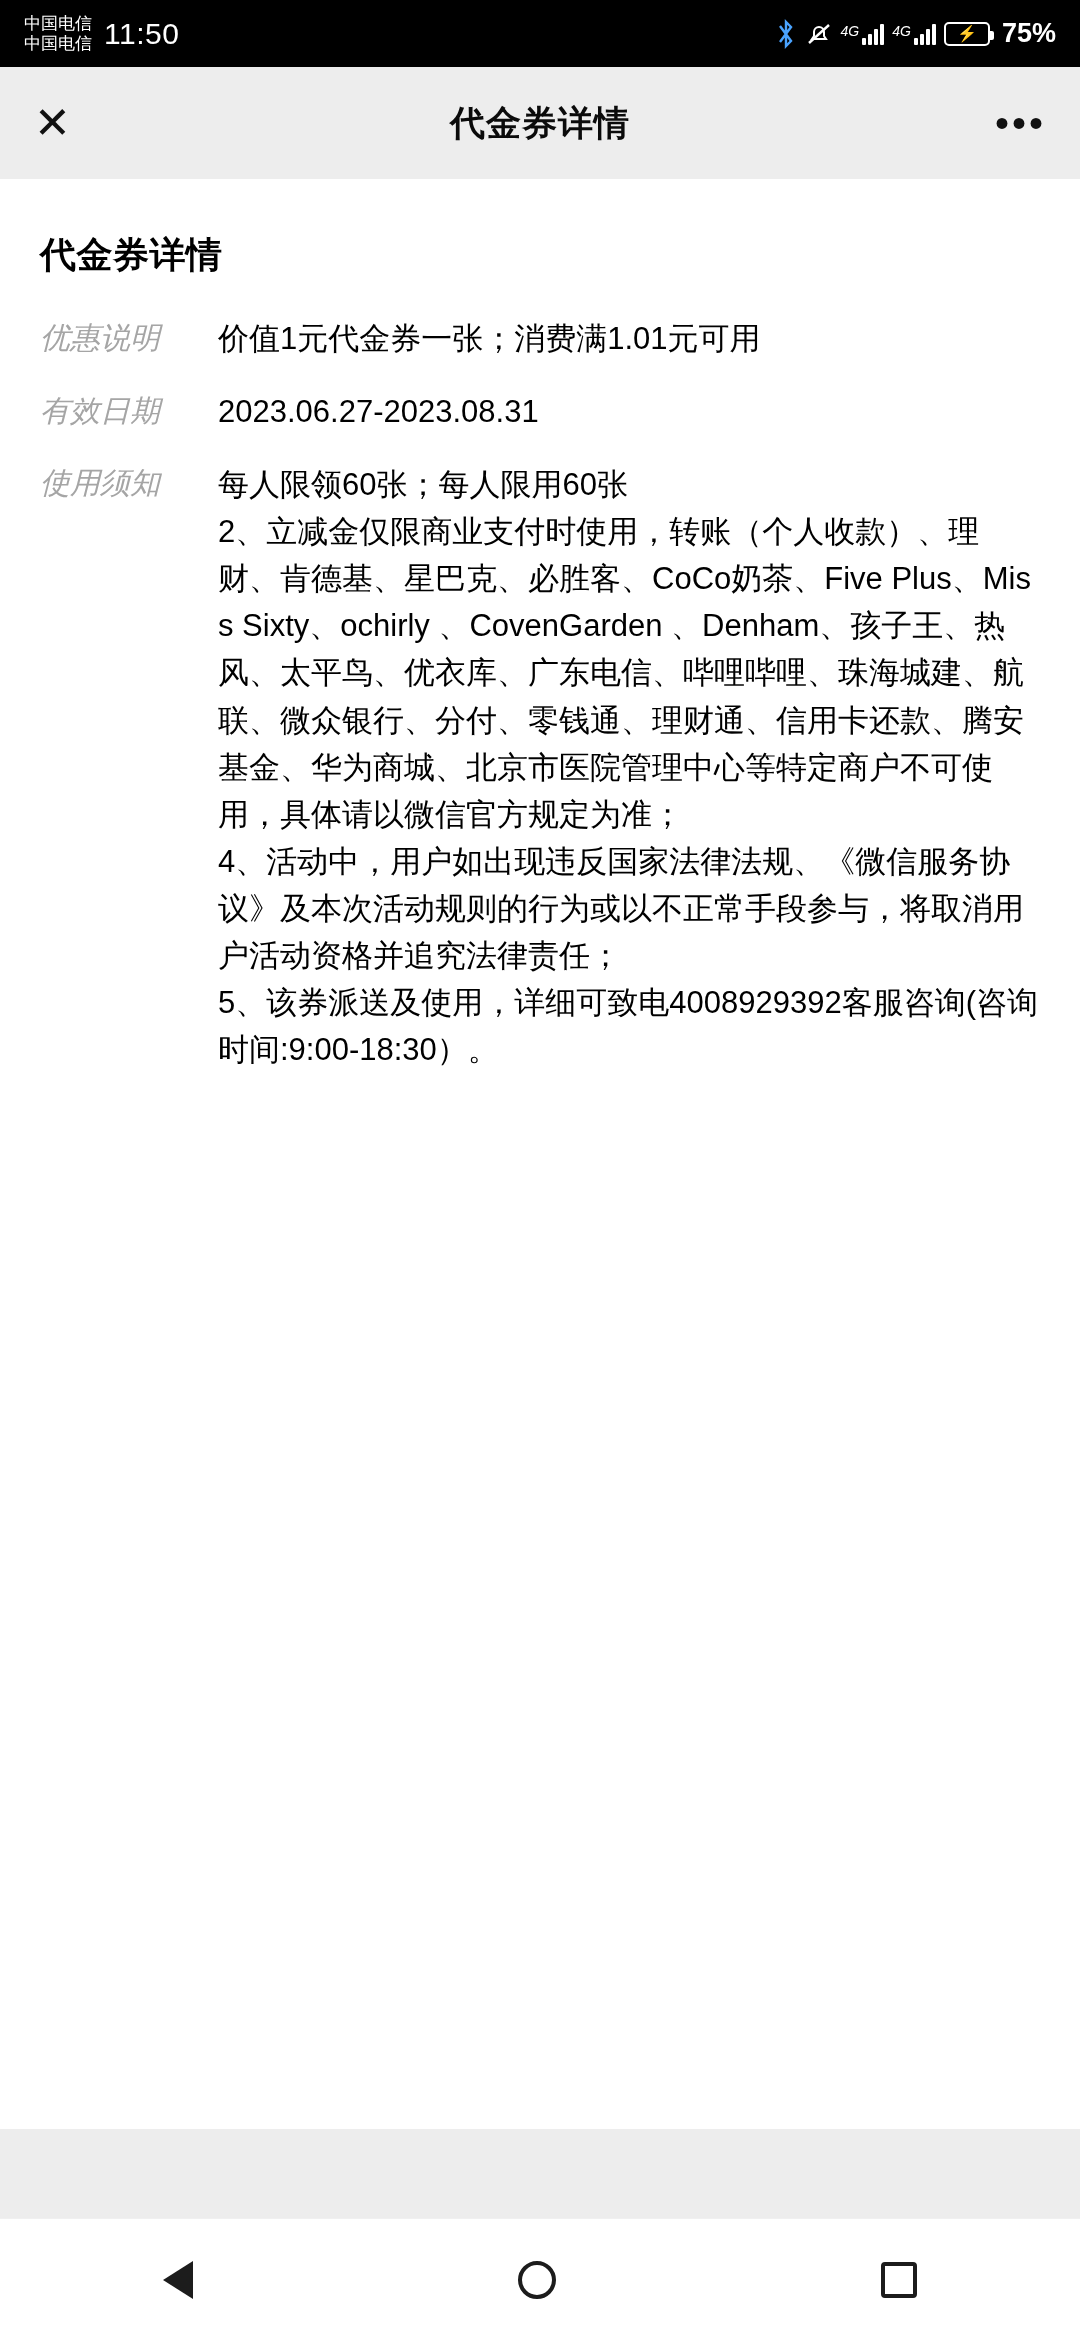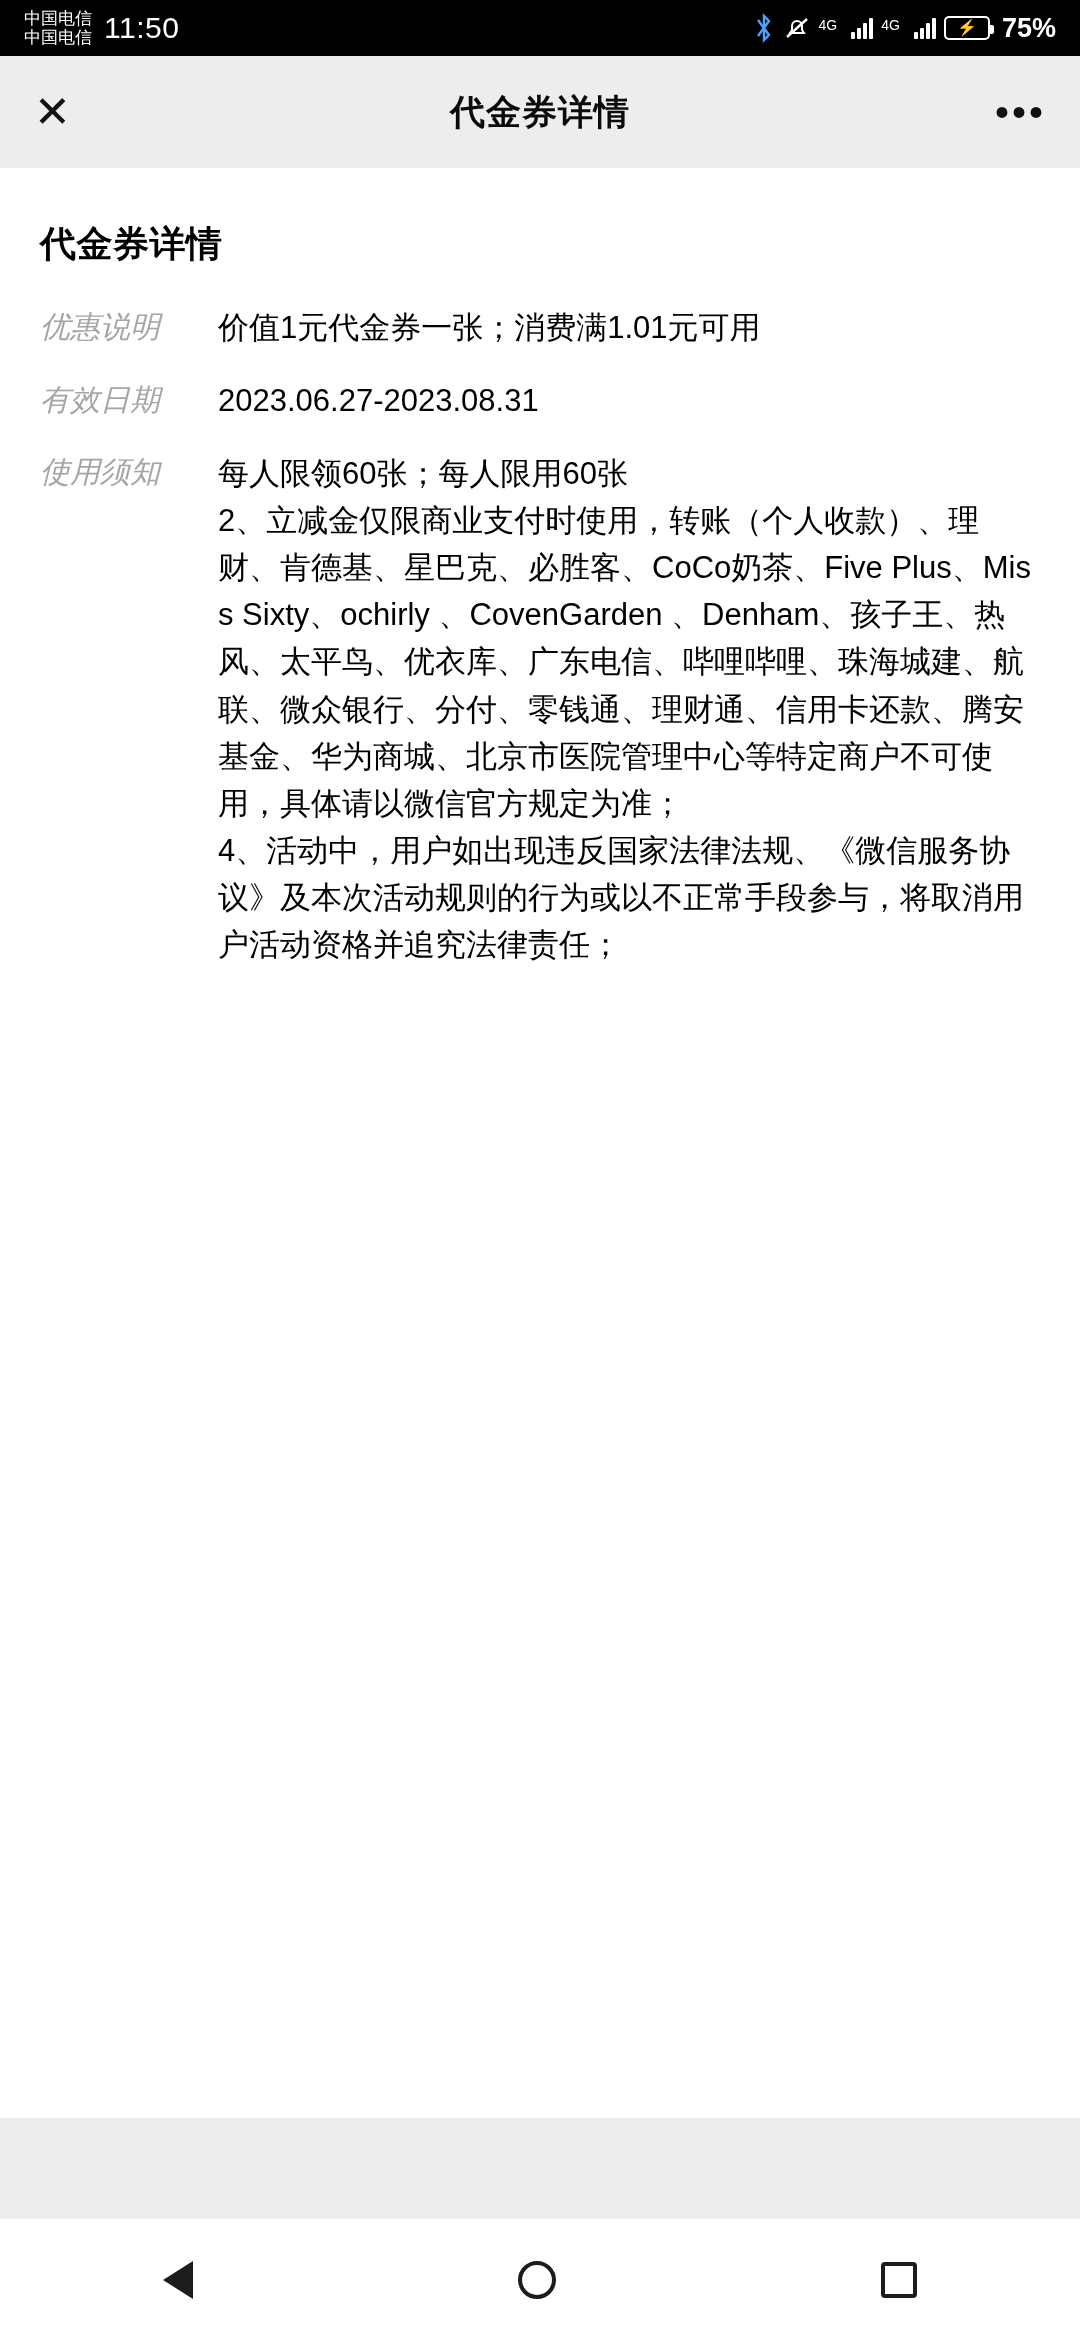--- a/index.html
+++ b/index.html
@@ -6,21 +6,21 @@
   html, body {
     width: 1080px;
     height: 2340px;
     background: #ffffff;
     font-family: "Liberation Sans", sans-serif;
   }
   body { position: relative; overflow: hidden; }
 
   
   .statusbar {
-    height: 56px;
+    height: 67px;
     background: #000000;
     color: #ffffff;
     display: flex;
     align-items: center;
     padding: 0 24px;
     position: relative;
   }
   .carrier {
     display: flex;
     flex-direction: column;
@@ -34,21 +34,21 @@
     font-weight: 500;
     letter-spacing: 0.5px;
   }
   .status-right {
     margin-left: auto;
     display: flex;
     align-items: center;
     gap: 8px;
   }
   .sicon { display: inline-flex; align-items: center; }
-  .net-group { display: flex; align-items: flex-end; gap: 14px; }
+  .net-group { display: flex; align-items: flex-end; gap: 3px; font-style: italic; }
   .net-label { font-size: 14px; line-height: 1; position: relative; top: -7px; }
   .bars { display: flex; align-items: flex-end; gap: 2px; height: 22px; }
   .bars i { width: 4px; background: #fff; display: block; border-radius: 1px; }
   .bars i:nth-child(1) { height: 7px; }
   .bars i:nth-child(2) { height: 11px; }
   .bars i:nth-child(3) { height: 16px; }
   .bars i:nth-child(4) { height: 21px; }
   .battery {
     width: 46px; height: 24px;
     border: 2px solid #fff; border-radius: 5px;
@@ -229,20 +229,21 @@
     <div class="row-label">有效日期</div>
     <div class="row-value">2023.06.27-2023.08.31</div>
   </div>
 
   <div class="row">
     <div class="row-label">使用须知</div>
     <div class="row-value terms">
       <p>每人限领60张；每人限用60张</p>
       <p>2、立减金仅限商业支付时使用，转账（个人收款）、理财、肯德基、星巴克、必胜客、CoCo奶茶、Five Plus、Miss Sixty、ochirly 、CovenGarden 、Denham、孩子王、热风、太平鸟、优衣库、广东电信、哔哩哔哩、珠海城建、航联、微众银行、分付、零钱通、理财通、信用卡还款、腾安基金、华为商城、北京市医院管理中心等特定商户不可使用，具体请以微信官方规定为准；</p>
       <p>4、活动中，用户如出现违反国家法律法规、《微信服务协议》及本次活动规则的行为或以不正常手段参与，将取消用户活动资格并追究法律责任；</p>
+      <p>5、该券派送及使用，详细可致电4008929392客服咨询(咨询时间:9:00-18:30）。</p>
     </div>
   </div>
 </div>
 
 <div class="gap"></div>
 
 <div class="bottombar">
   <div class="sys-back"></div>
   <div class="sys-home"></div>
   <div class="sys-recent"></div>

